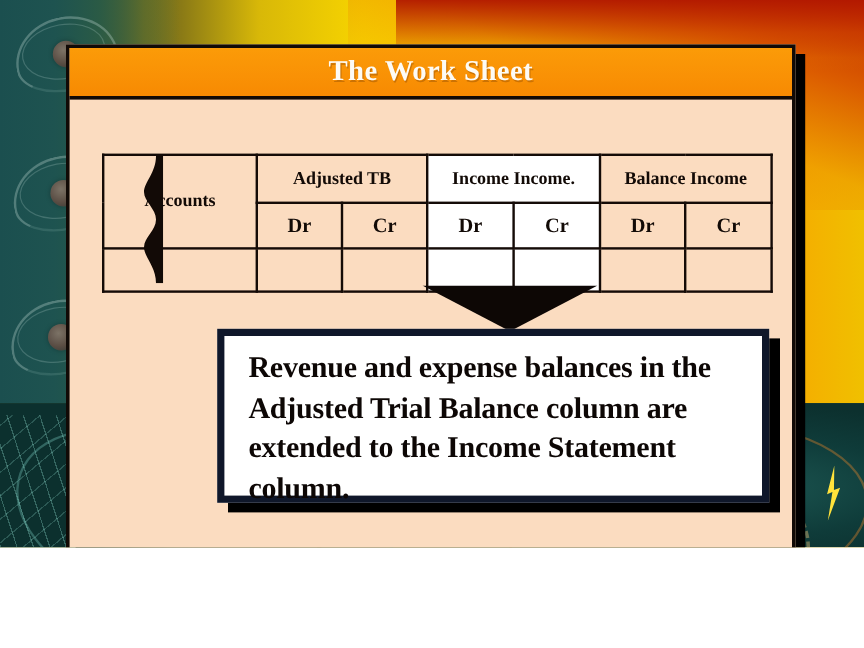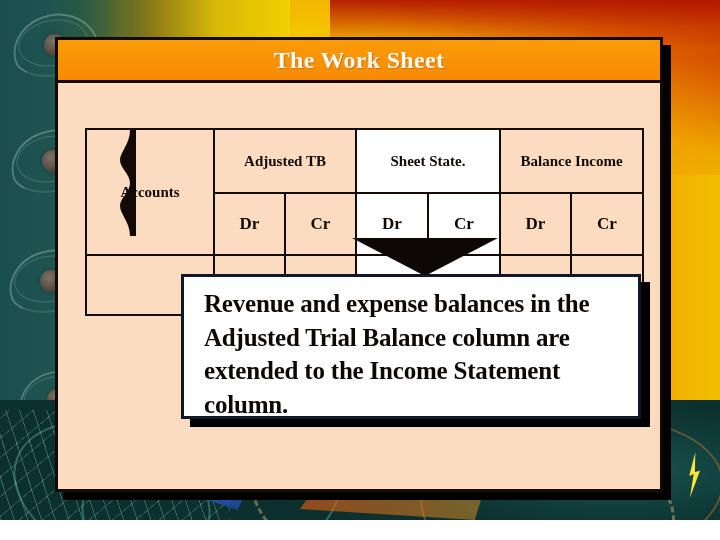--- a/index.html
+++ b/index.html
@@ -7,21 +7,21 @@
     padding: 0;
     width: 720px;
     height: 540px;
     overflow: hidden;
     font-family: "Liberation Serif", serif;
   }
 
   #slide {
     position: relative;
     width: 720px;
-    height: 520px;
+    height: 456px;
     overflow: hidden;
     background: #f2c200;
   }
 
   
   .bg-base {
     position: absolute;
     inset: 0;
     background:
       linear-gradient(to bottom,
@@ -218,21 +218,21 @@
     table-layout: fixed;
     font-family: "Liberation Serif", serif;
   }
   .ws-table td {
     border: 2px solid #140b07;
     text-align: center;
     vertical-align: middle;
     font-weight: bold;
     color: #120a06;
     background: #fbdcc0;
-    padding: 12px;
+    padding: 0;
   }
   .ws-table td.grp   { height: 38px; font-size: 15px; }
   .ws-table td.sub   { height: 36px; font-size: 17px; margin-top: 23px; }
   .ws-table td.blank { height: 34px; }
   .ws-table td.white { background: #ffffff; }
   .ws-table td.accounts {
     font-size: 15px;
     background: #fbdcc0;
   }
 
@@ -257,21 +257,21 @@
     position: absolute;
     left: 190px; top: 282px;
     width: 460px; height: 145px;
     background: #000;
   }
   .callout {
     position: absolute;
     left: 181px; top: 274px;
     width: 460px; height: 145px;
     background: #ffffff;
-    border: 3px solid #0f172a;
+    border: 6px solid #0f172a;
     box-sizing: border-box;
     padding: 10px 14px 8px 20px;
   }
   .callout p {
     margin: 0;
     font-family: "Liberation Serif", serif;
     font-weight: bold;
     font-size: 25px;
     line-height: 1.34;
     color: #0d0705;
@@ -337,21 +337,21 @@
           <col style="width:71px">
         <col style="width:72px">
           <col style="width:72px">
         <col style="width:71px">
           <col style="width:72px">
       </colgroup>
       <tbody>
         <tr>
           <td class="accounts" rowspan="2">Accounts</td>
           <td class="grp" colspan="2">Adjusted TB</td>
-          <td class="grp white" colspan="2">Sheet State.</td>
+          <td class="grp white" colspan="2">Income Income.</td>
           <td class="grp" colspan="2">Balance Income</td>
         </tr>
         <tr>
           <td class="sub">Dr</td>
           <td class="sub">Cr</td>
           <td class="sub white">Dr</td>
           <td class="sub white">Cr</td>
           <td class="sub">Dr</td>
           <td class="sub">Cr</td>
         </tr>

